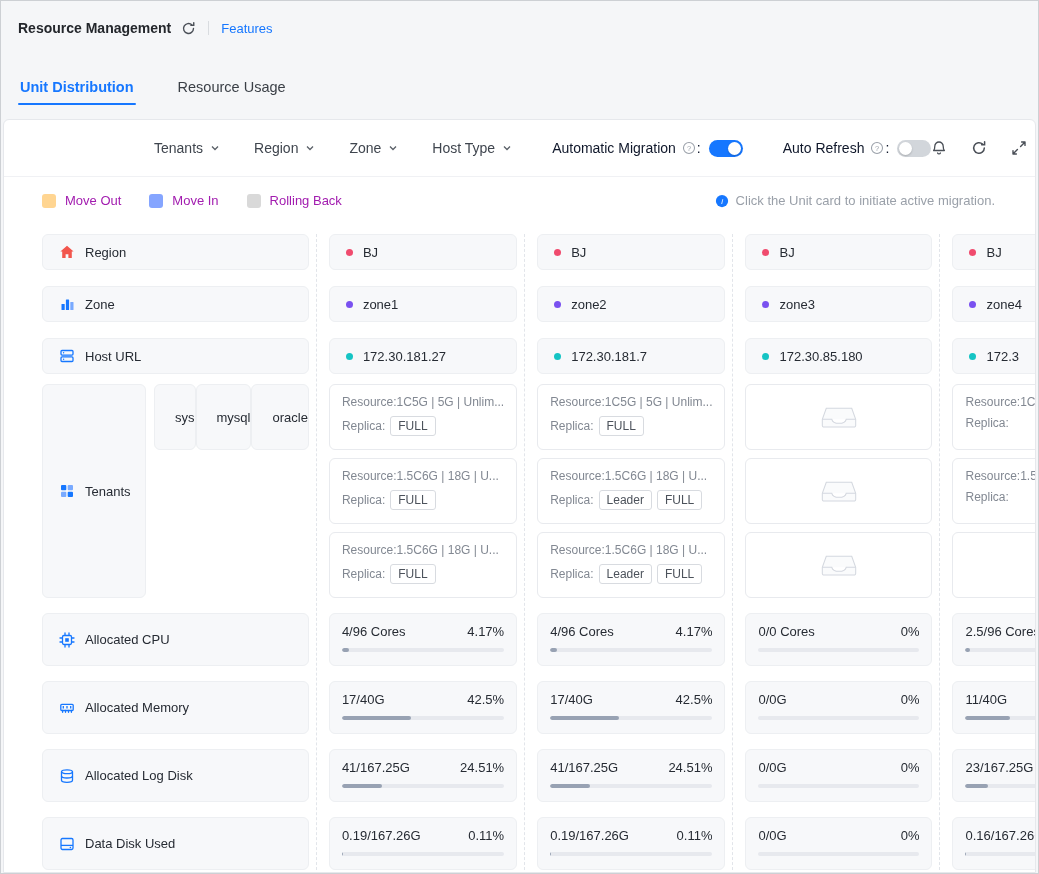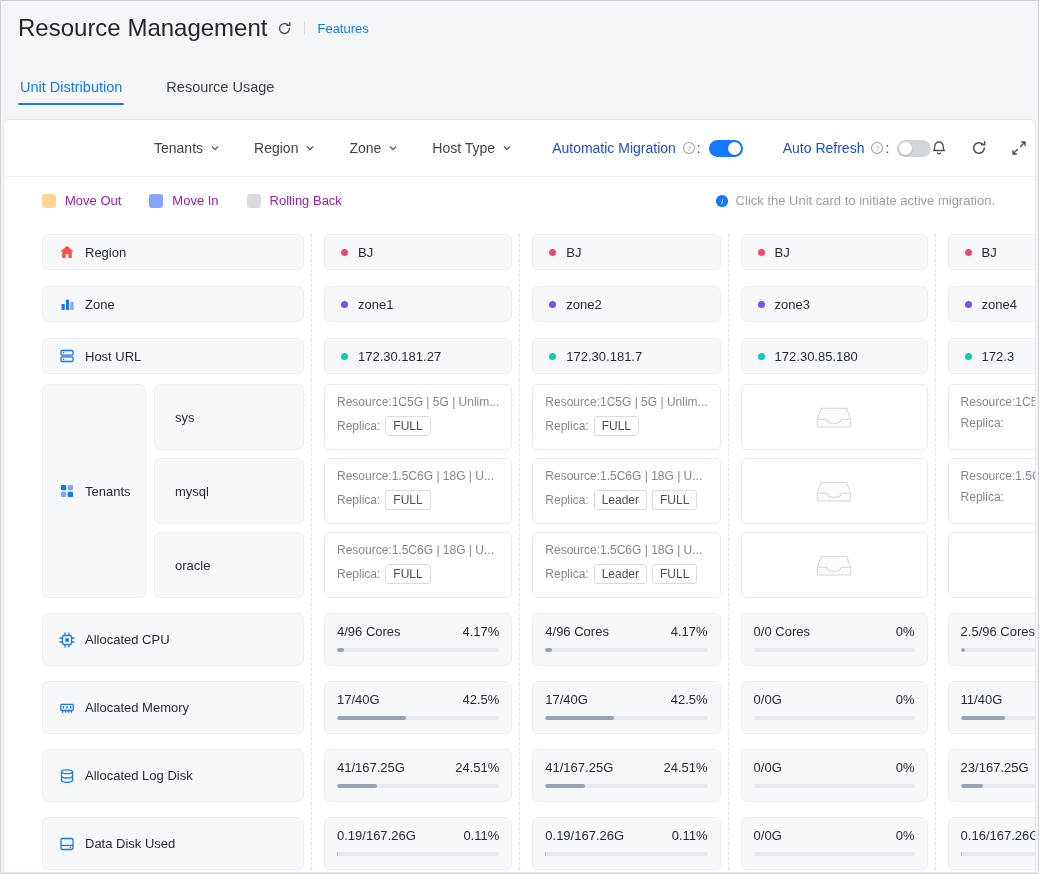--- a/index.html
+++ b/index.html
@@ -1,36 +1,36 @@
 <!DOCTYPE html>
 <html><head>
 <meta charset="utf-8">
 <style>
   *{box-sizing:border-box;margin:0;padding:0}
   body{font-family:"Liberation Sans",sans-serif;background:#e9ebee}
   .screen{width:1039px;height:874px;background:#f5f6f8;border:1px solid #cdd0d4;overflow:hidden;position:relative}
 
   .app-header{display:flex;align-items:center;height:46px;padding:8px 0 0 17px}
-  .app-title{font-size:24px;font-weight:400;color:#23262b}
+  .app-title{font-size:14px;font-weight:700;color:#23262b}
   .icon-btn{display:inline-flex;align-items:center;justify-content:center;color:#4a4f57;cursor:pointer}
   .title-refresh{margin-left:10px}
   .vdiv{width:1px;height:14px;background:#d9dce0;margin:0 12px}
   .features-link{font-size:13px;color:#1677ff;cursor:pointer}
 
   .tabs{display:flex;gap:40px;padding-left:17px;height:64px;align-items:flex-end}
   .tab{position:relative;font-size:14.5px;color:#3a3f46;padding:0 2px 16px;cursor:pointer}
-  .tab.active{color:#1677ff;font-weight:400}
+  .tab.active{color:#1677ff;font-weight:700}
   .tab.active::after{content:"";position:absolute;left:0;right:0;bottom:6px;height:2px;border-radius:1px;background:#1677ff}
 
   .main-card{margin:8px 2px 11px;background:#fff;border:1px solid #e6e8ec;border-radius:6px 6px 0 0;height:754px;overflow:hidden}
 
   .toolbar{display:flex;align-items:center;height:57px;border-bottom:1px solid #f0f1f4;padding-right:36px}
   .tb-filters{display:flex;gap:34px;margin-left:150px}
   .tb-filter{display:flex;align-items:center;gap:7px;font-size:14px;color:#3f454e;cursor:pointer;white-space:nowrap}
-  .tb-group{display:flex;align-items:center;margin-left:40px;font-size:14px;color:#1d4ed8;white-space:nowrap}
+  .tb-group{display:flex;align-items:center;margin-left:40px;font-size:14px;color:#0f172a;white-space:nowrap}
   .qmark{margin:0 1px 0 6px;display:inline-flex}
   .switch{width:34px;height:17px;border-radius:9px;margin-left:8px;position:relative;cursor:pointer;flex:0 0 34px}
   .switch .knob{position:absolute;top:2px;width:13px;height:13px;border-radius:50%;background:#fff;box-shadow:0 1px 2px rgba(0,0,0,.2)}
   .switch.on{background:#1677ff}.switch.on .knob{right:2px}
   .switch.off{background:#d2d6db}.switch.off .knob{left:2px}
   .tb-icons{margin-left:auto;display:flex;gap:24px;align-items:center;color:#42474e}
 
   .legend-row{display:flex;align-items:center;height:47px;padding:0 40px 0 38px}
   .legend-item{display:flex;align-items:center;margin-right:28px}
   .legend-swatch{width:14px;height:14px;border-radius:3px;margin-right:9px}
@@ -43,21 +43,21 @@
   .cell{background:#f7f8fa;border:1px solid #edeff2;border-radius:6px}
   .row36{height:36px;margin-bottom:16px;display:flex;align-items:center;padding:0 10px 0 16px}
   .row-host{margin-bottom:10px}
   .cell-label{font-size:13px;color:#262b33;margin-left:10px;white-space:nowrap}
   .cell-value{font-size:13px;color:#262b33;white-space:nowrap;overflow:hidden}
   .dot{width:7px;height:7px;border-radius:50%;margin-right:10px;flex:0 0 7px}
   .licon{width:16px;height:16px;flex:0 0 16px}
 
   .tenants-block{display:flex;height:214px;margin-bottom:15px}
   .tenants-label-cell{flex:0 0 104px;display:flex;align-items:center;padding-left:16px}
-  .tenant-names{flex:1;margin-left:8px;display:flex;flex-direction:column}
+  .tenant-names{flex:1;margin-left:8px;display:flex;flex-direction:row}
   .tenant-name-cell{height:66px;margin-bottom:8px;display:flex;align-items:center;padding-left:20px;font-size:13px;color:#262b33}
   .tenant-name-cell:last-child{margin-bottom:0}
 
   .units{margin-bottom:15px}
   .unit-card{height:66px;margin-bottom:8px;background:#fff;border:1px solid #e8eaee;border-radius:6px;padding:10px 12px;overflow:hidden;cursor:pointer}
   .unit-card:last-child{margin-bottom:0}
   .unit-card.center{display:flex;align-items:center;justify-content:center;cursor:default}
   .res-line{font-size:12px;color:#828892;white-space:nowrap;overflow:hidden}
   .replica-line{display:flex;align-items:center;margin-top:7px;font-size:12px;color:#828892;white-space:nowrap}
   .tag{margin-left:5px;padding:1px 7px;border:1px solid #d8dbe0;border-radius:3px;background:#fff;font-size:12px;color:#4c525b;line-height:16px}

